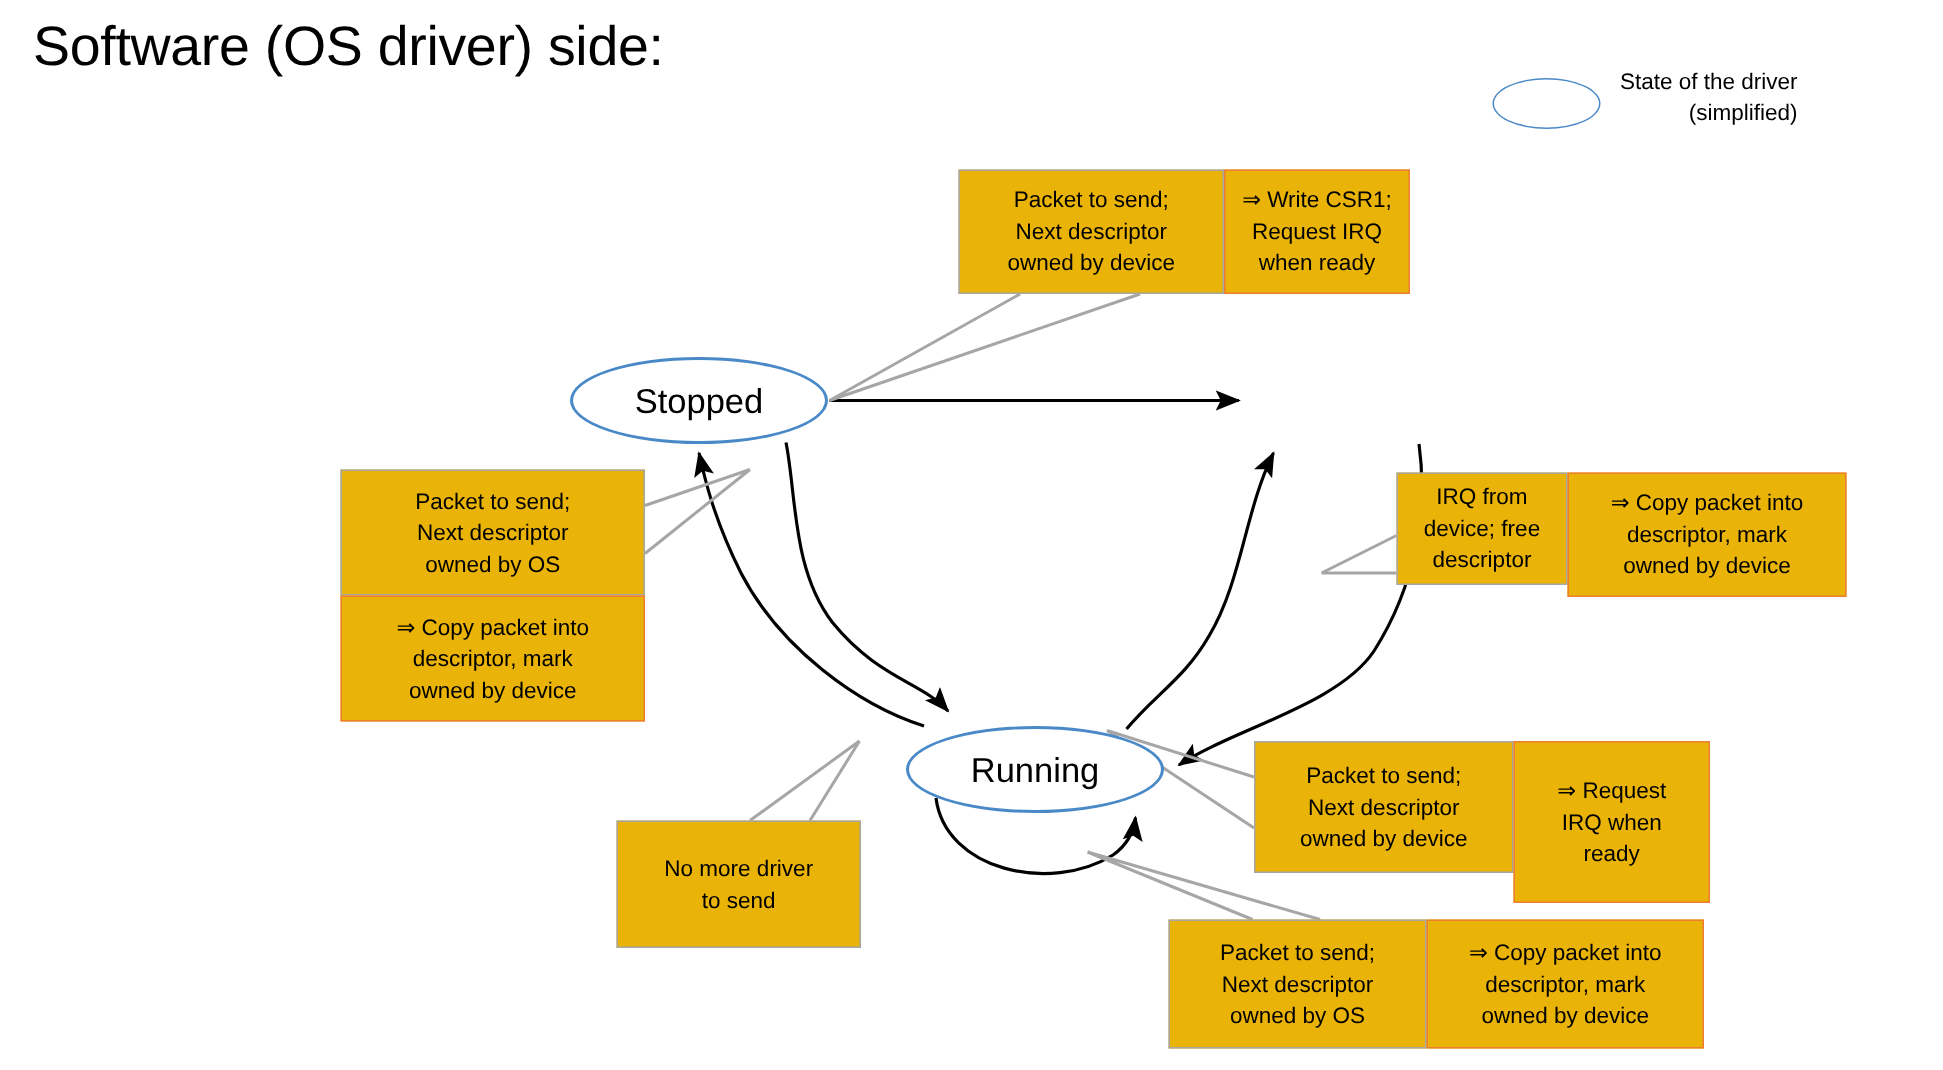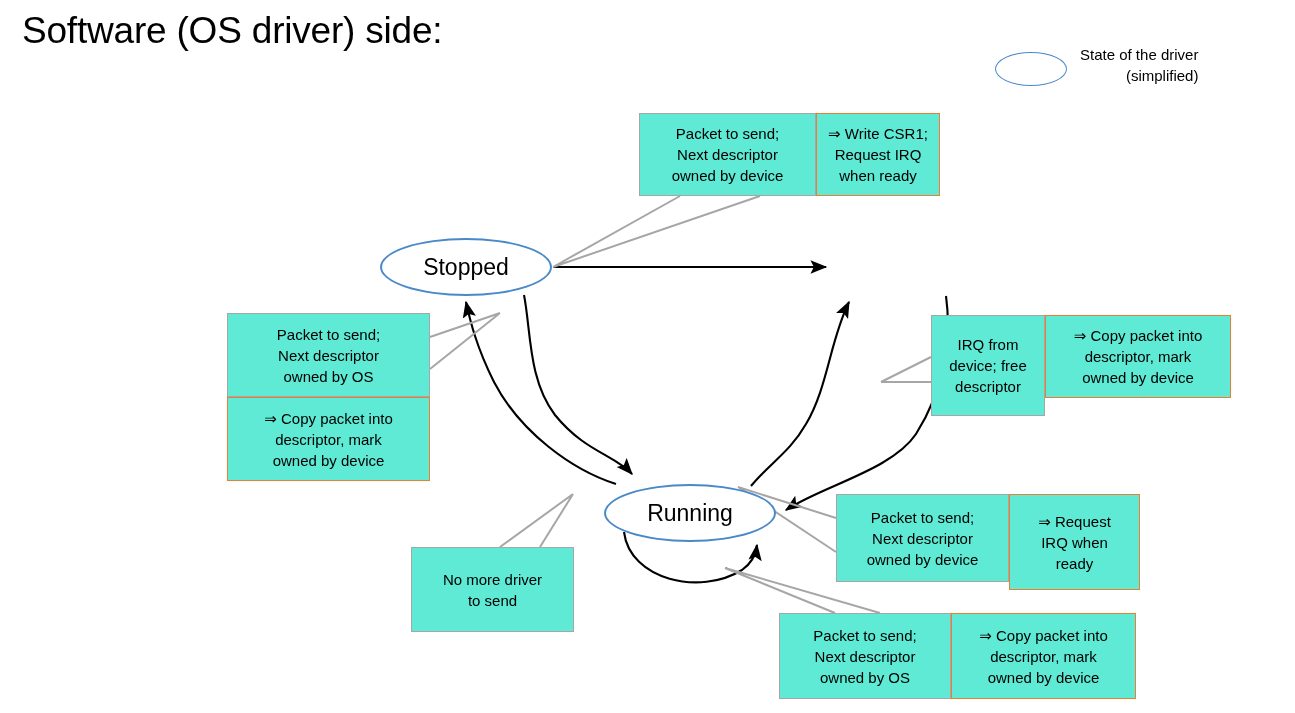--- a/index.html
+++ b/index.html
@@ -88,46 +88,46 @@
     line-height: 1;
   }
   #state-stopped { left: 380px; top: 238px; width: 172px; height: 58px; }
   #state-waiting { left: 832px; top: 238px; width: 170px; height: 58px; }
   #state-running { left: 604px; top: 484px; width: 172px; height: 58px; }
 
   
   .box {
     position: absolute;
     box-sizing: border-box;
-    background: #5eead4;
+    background: #eab308;
     display: flex;
     align-items: center;
     justify-content: center;
     text-align: center;
     font-size: 15px;
     line-height: 21px;
     color: #000000;
     white-space: pre-line;
     padding: 4px 6px;
   }
   .box.gray   { border: 1.3px solid #A6A6A6; }
   .box.orange { border: 1.6px solid #ED7D31; }
 
   
   #box-top-cond  { left: 639px; top: 113px; width: 177px; height: 83px; }
   #box-top-act   { left: 816px; top: 113px; width: 124px; height: 83px; }
   
   #box-left-cond { left: 227px; top: 313px; width: 203px; height: 84px; }
   #box-left-act  { left: 227px; top: 397px; width: 203px; height: 84px; }
   
-  #box-rm-cond   { left: 931px; top: 315px; width: 114px; height: 101px; }
+  #box-rm-cond   { left: 931px; top: 315px; width: 114px; height: 75px; }
   #box-rm-act    { left: 1045px; top: 315px; width: 186px; height: 83px; }
   
   #box-rl-cond   { left: 836px; top: 494px; width: 173px; height: 88px; }
-  #box-rl-act    { left: 1009px; top: 494px; width: 131px; height: 96px; }
+  #box-rl-act    { left: 1009px; top: 494px; width: 131px; height: 108px; }
   
   #box-bl-cond   { left: 411px; top: 547px; width: 163px; height: 85px; }
   
   #box-br-cond   { left: 779px; top: 613px; width: 172px; height: 86px; }
   #box-br-act    { left: 951px; top: 613px; width: 185px; height: 86px; }
 </style>
 </head>
 <body>
 
 <div id="slide">

